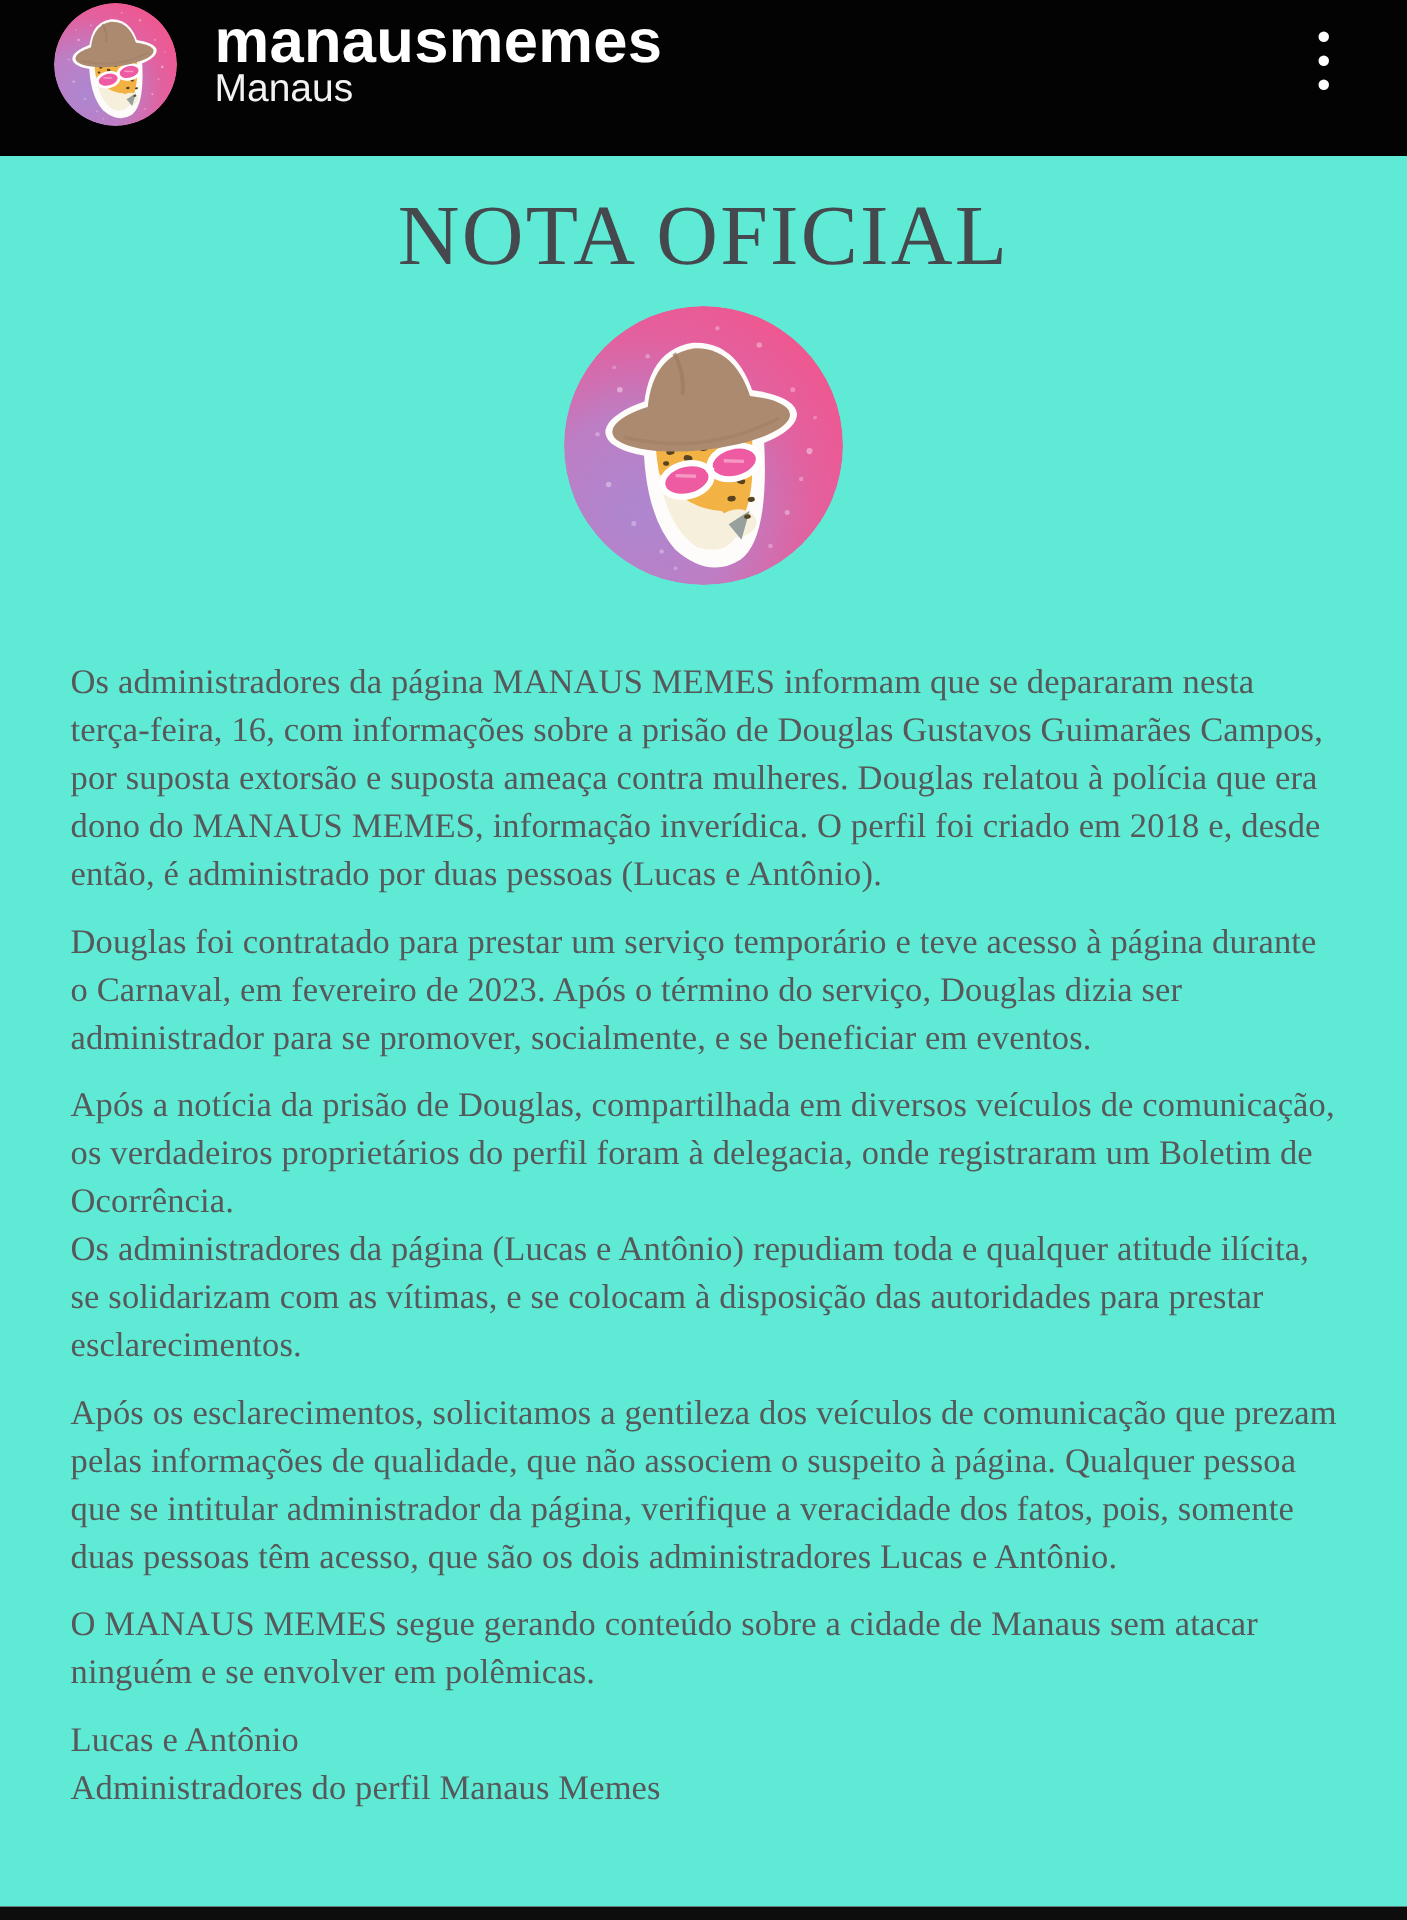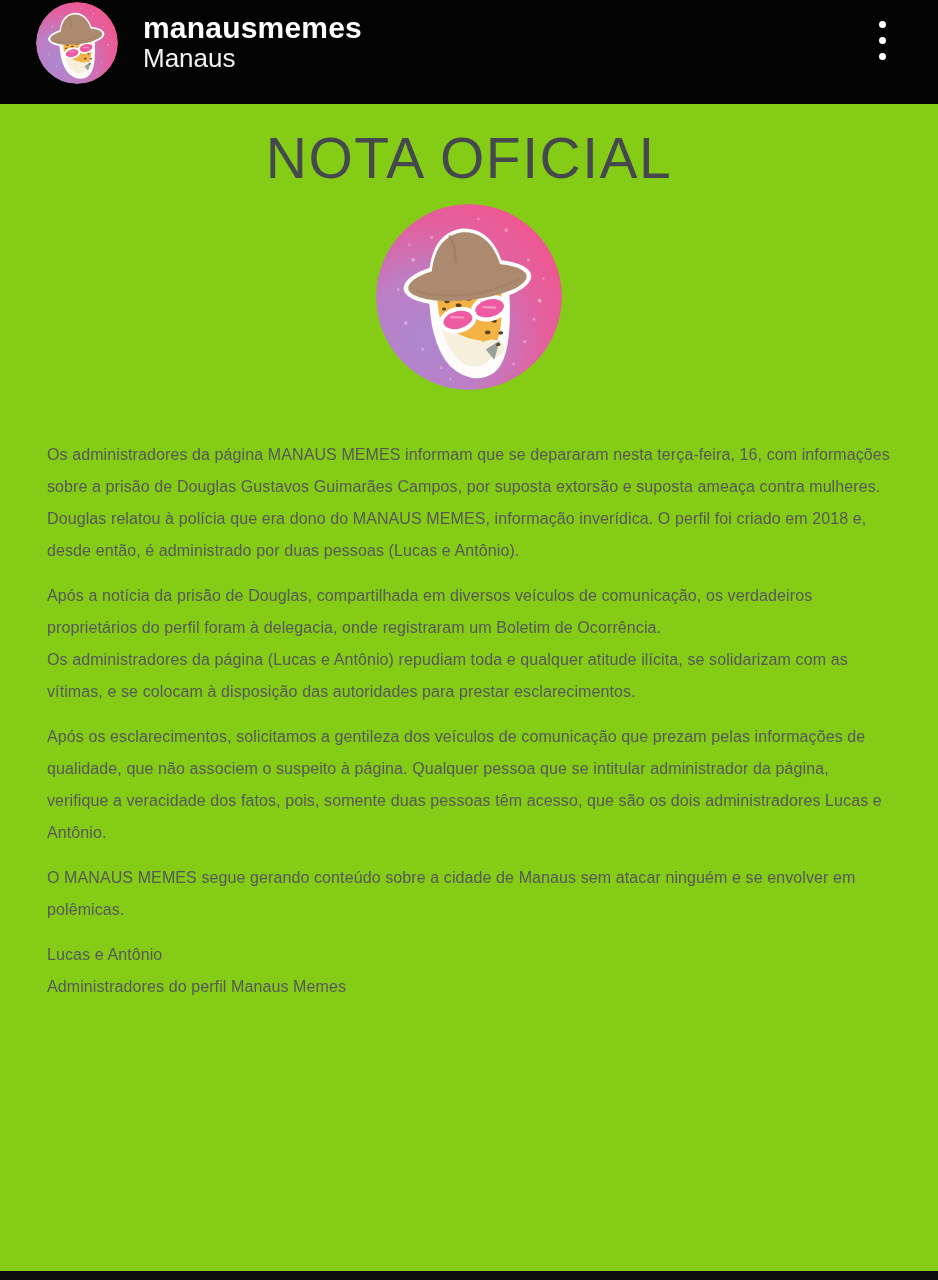--- a/index.html
+++ b/index.html
@@ -19,56 +19,56 @@
     display:flex; align-items:flex-start;
   }
   .avatar-sm {
     position:absolute; left:36px; top:2px;
     width:82px; height:82px; border-radius:50%;
     overflow:hidden; cursor:pointer;
   }
   .avatar-sm svg { display:block; width:100%; height:100%; }
   .header-text { position:absolute; left:143px; top:11px; }
   .header-username {
-    color:#ffffff; font-size:30px; font-weight:700;
+    color:#ffffff; font-size:41px; font-weight:700;
     letter-spacing:.2px; line-height:33px; cursor:pointer;
   }
   .header-location {
     color:#f2f2f2; font-size:26px; font-weight:400;
     line-height:26px; margin-top:1px; cursor:pointer;
   }
   .kebab {
     position:absolute; right:48px; top:17px;
     display:flex; flex-direction:column; gap:9px;
     padding:4px; cursor:pointer;
   }
   .kebab .dot { width:7px; height:7px; border-radius:50%; background:#ffffff; }
 
   
-  .note-area { flex:1 1 auto; background:#84cc16; overflow:hidden; }
+  .note-area { flex:1 1 auto; background:#5eead4; overflow:hidden;font-family:Liberation Serif, serif; }
   .note-title {
     margin-top:23px;
     text-align:center;
     font-size:57px; font-weight:300;
     letter-spacing:1.5px;
     color:#45494d;
     line-height:62px;
   }
   .avatar-lg {
     width:186px; height:186px; border-radius:50%;
     margin:15px auto 0 auto; overflow:hidden;
   }
   .avatar-lg svg { display:block; width:100%; height:100%; }
 
   .note-body {
     width:845px;
     margin:49px 0 0 47px;
   }
   .note-body p {
-    font-size:16px;
+    font-size:23px;
     line-height:32px;
     color:#56585a;
     letter-spacing:.1px;
     white-space:pre-line;
     margin:0 0 13px 0;
   }
 
   
   .bottom-bar { flex:0 0 9px; height:9px; background:#0d0d0d; }
 
@@ -176,20 +176,21 @@
   <h1 class="note-title">NOTA OFICIAL</h1>
 
   <div class="avatar-lg">
     <svg>
         <use href="#jaguar-avatar" xlink:href="#jaguar-avatar"></use>
       </svg>
   </div>
 
   <div class="note-body">
     <p>Os administradores da página MANAUS MEMES informam que se depararam nesta terça-feira, 16, com informações sobre a prisão de Douglas Gustavos Guimarães Campos, por suposta extorsão e suposta ameaça contra mulheres. Douglas relatou à polícia que era dono do MANAUS MEMES, informação inverídica. O perfil foi criado em 2018 e, desde então, é administrado por duas pessoas (Lucas e Antônio).</p>
+    <p>Douglas foi contratado para prestar um serviço temporário e teve acesso à página durante o Carnaval, em fevereiro de 2023. Após o término do serviço, Douglas dizia ser administrador para se promover, socialmente, e se beneficiar em eventos.</p>
     <p>Após a notícia da prisão de Douglas, compartilhada em diversos veículos de comunicação, os verdadeiros proprietários do perfil foram à delegacia, onde registraram um Boletim de Ocorrência.
 Os administradores da página (Lucas e Antônio) repudiam toda e qualquer atitude ilícita, se solidarizam com as vítimas, e se colocam à disposição das autoridades para prestar esclarecimentos.</p>
     <p>Após os esclarecimentos, solicitamos a gentileza dos veículos de comunicação que prezam pelas informações de qualidade, que não associem o suspeito à página. Qualquer pessoa que se intitular administrador da página, verifique a veracidade dos fatos, pois, somente duas pessoas têm acesso, que são os dois administradores Lucas e Antônio.</p>
     <p>O MANAUS MEMES segue gerando conteúdo sobre a cidade de Manaus sem atacar ninguém e se envolver em polêmicas.</p>
     <p>Lucas e Antônio
 Administradores do perfil Manaus Memes</p>
   </div>
 </main>
 
 <footer class="bottom-bar"></footer>

